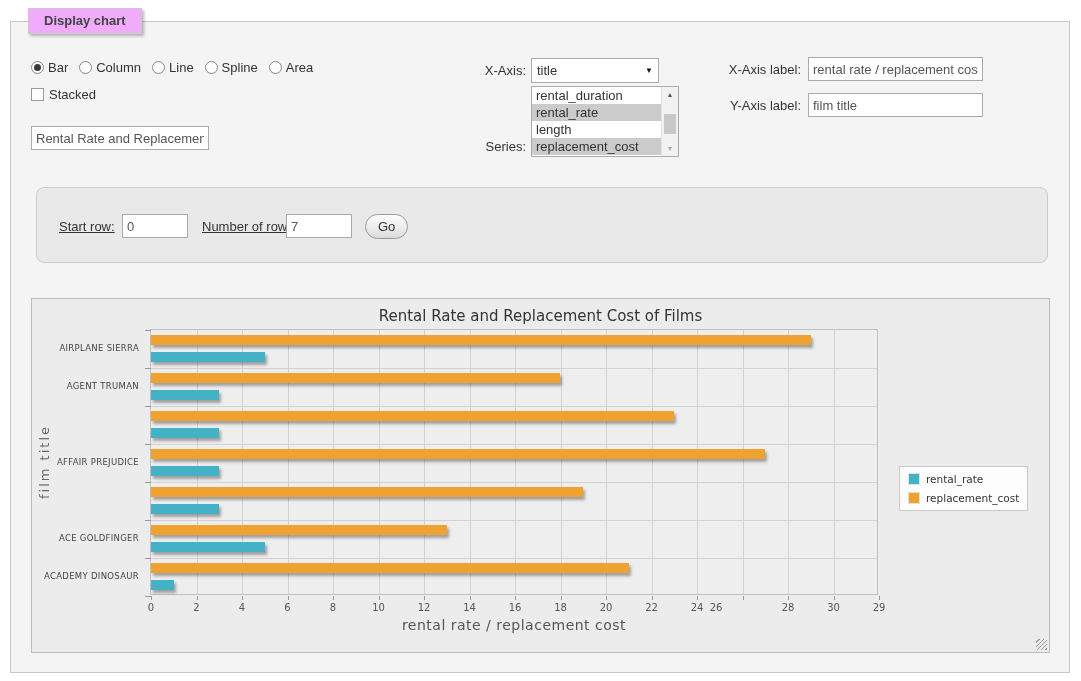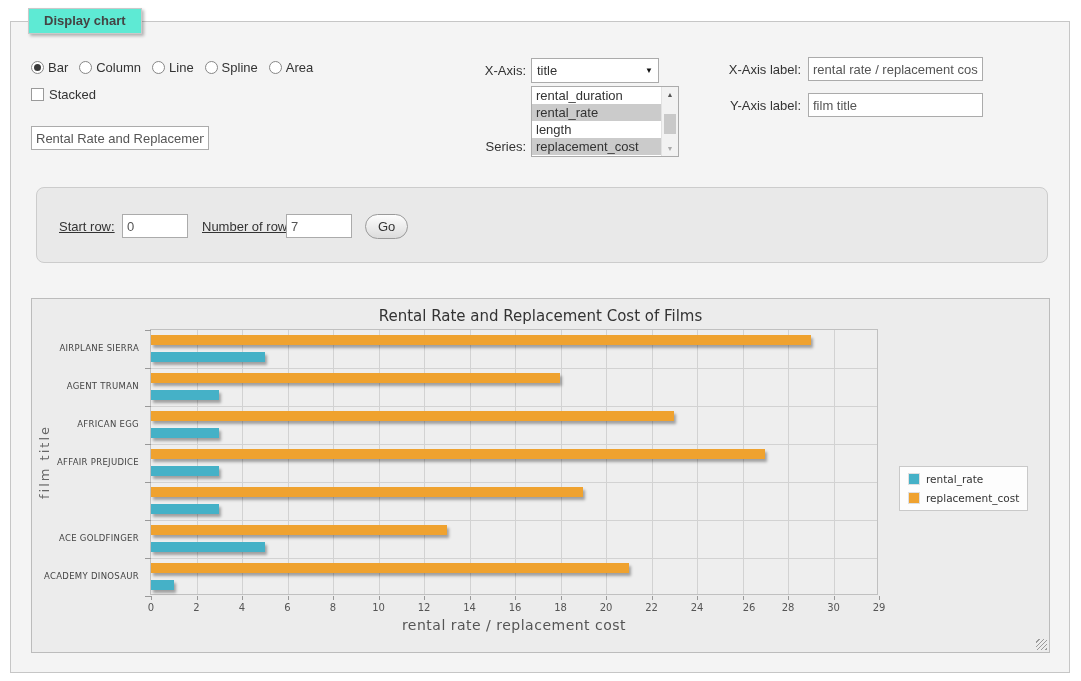--- a/index.html
+++ b/index.html
@@ -2,21 +2,21 @@
 <html><head>
 <meta charset="utf-8">
 <style>
   * { box-sizing: border-box; margin: 0; padding: 0; }
   html,body { width:1081px; height:681px; background:#ffffff; font-family:"Liberation Sans", sans-serif; }
   body { position:relative; overflow:hidden; }
 
   
   .main-fs { position:absolute; left:10px; top:21px; width:1060px; height:652px;
              background:#f4f4f4; border:1px solid #c6c6c6; }
-  .fs-legend { position:absolute; left:17px; top:-14px; background:#5eead4; border:1px solid #c9c9c9;
+  .fs-legend { position:absolute; left:17px; top:-14px; background:#f0abfc; border:1px solid #c9c9c9;
                box-shadow:2px 2px 3px rgba(0,0,0,.28); padding:4px 15px 5px 15px;
                font-size:13px; font-weight:bold; color:#444; }
 
   
   .radio-row { position:absolute; left:20px; top:38px; display:flex; gap:11px; align-items:center;
                font-size:13px; color:#333; }
   .opt { display:flex; gap:4px; align-items:center; cursor:default; }
   .radio-icon { width:13px; height:13px; border:1px solid #878787; border-radius:50%; background:#fff;
                 position:relative; flex:0 0 auto; }
   .radio-icon.on::after { content:""; position:absolute; left:2px; top:2px; width:7px; height:7px;
@@ -161,21 +161,20 @@
     <input id="num-rows-input" class="text-input" type="text" value="7" style="">
     <button class="go-btn">Go</button>
   </div>
 
   <div class="chart-box">
     <div class="chart-title">Rental Rate and Replacement Cost of Films</div>
     <div class="y-axis-title">film title</div>
     <div class="cat-labels">
         <div class="cat-label" style="top: 0px; height: 38px; line-height: 38px;">AIRPLANE SIERRA</div>
         <div class="cat-label" style="top: 38px; height: 38px; line-height: 38px;">AGENT TRUMAN</div>
-        <div class="cat-label" style="top: 76px; height: 38px; line-height: 38px;">AFRICAN EGG</div>
         <div class="cat-label" style="top: 114px; height: 38px; line-height: 38px;">AFFAIR PREJUDICE</div>
         <div class="cat-label" style="top: 190px; height: 38px; line-height: 38px;">ACE GOLDFINGER</div>
         <div class="cat-label" style="top: 228px; height: 38px; line-height: 38px;">ACADEMY DINOSAUR</div>
       </div>
     <div class="plot">
         <div class="grid-v" style="left: 45.5px;"></div>
         <div class="grid-v" style="left: 91px;"></div>
         <div class="grid-v" style="left: 136.5px;"></div>
         <div class="grid-v" style="left: 182px;"></div>
         <div class="grid-v" style="left: 227.5px;"></div>
@@ -223,21 +222,21 @@
         <div class="xtick-label" style="left: 364px;">16</div>
         <div class="xtick" style="left: 409.5px;"></div>
         <div class="xtick-label" style="left: 409.5px;">18</div>
         <div class="xtick" style="left: 455px;"></div>
         <div class="xtick-label" style="left: 455px;">20</div>
         <div class="xtick" style="left: 500.5px;"></div>
         <div class="xtick-label" style="left: 500.5px;">22</div>
         <div class="xtick" style="left: 546px;"></div>
         <div class="xtick-label" style="left: 546px;">24</div>
         <div class="xtick" style="left: 591.5px;"></div>
-        <div class="xtick-label" style="left: 598px;">26</div>
+        <div class="xtick-label" style="left: 565px;">26</div>
         <div class="xtick" style="left: 637px;"></div>
         <div class="xtick-label" style="left: 637px;">28</div>
         <div class="xtick" style="left: 682.5px;"></div>
         <div class="xtick-label" style="left: 682.5px;">30</div>
         <div class="xtick" style="left: 728px;"></div>
         <div class="xtick-label" style="left: 728px;">29</div>
         <div class="bar" style="top: 22px; width: 113.522px; background: rgb(69, 177, 199);"></div>
         <div class="bar" style="top: 60px; width: 68.0225px; background: rgb(69, 177, 199);"></div>
         <div class="bar" style="top: 98px; width: 68.0225px; background: rgb(69, 177, 199);"></div>
         <div class="bar" style="top: 136px; width: 68.0225px; background: rgb(69, 177, 199);"></div>

